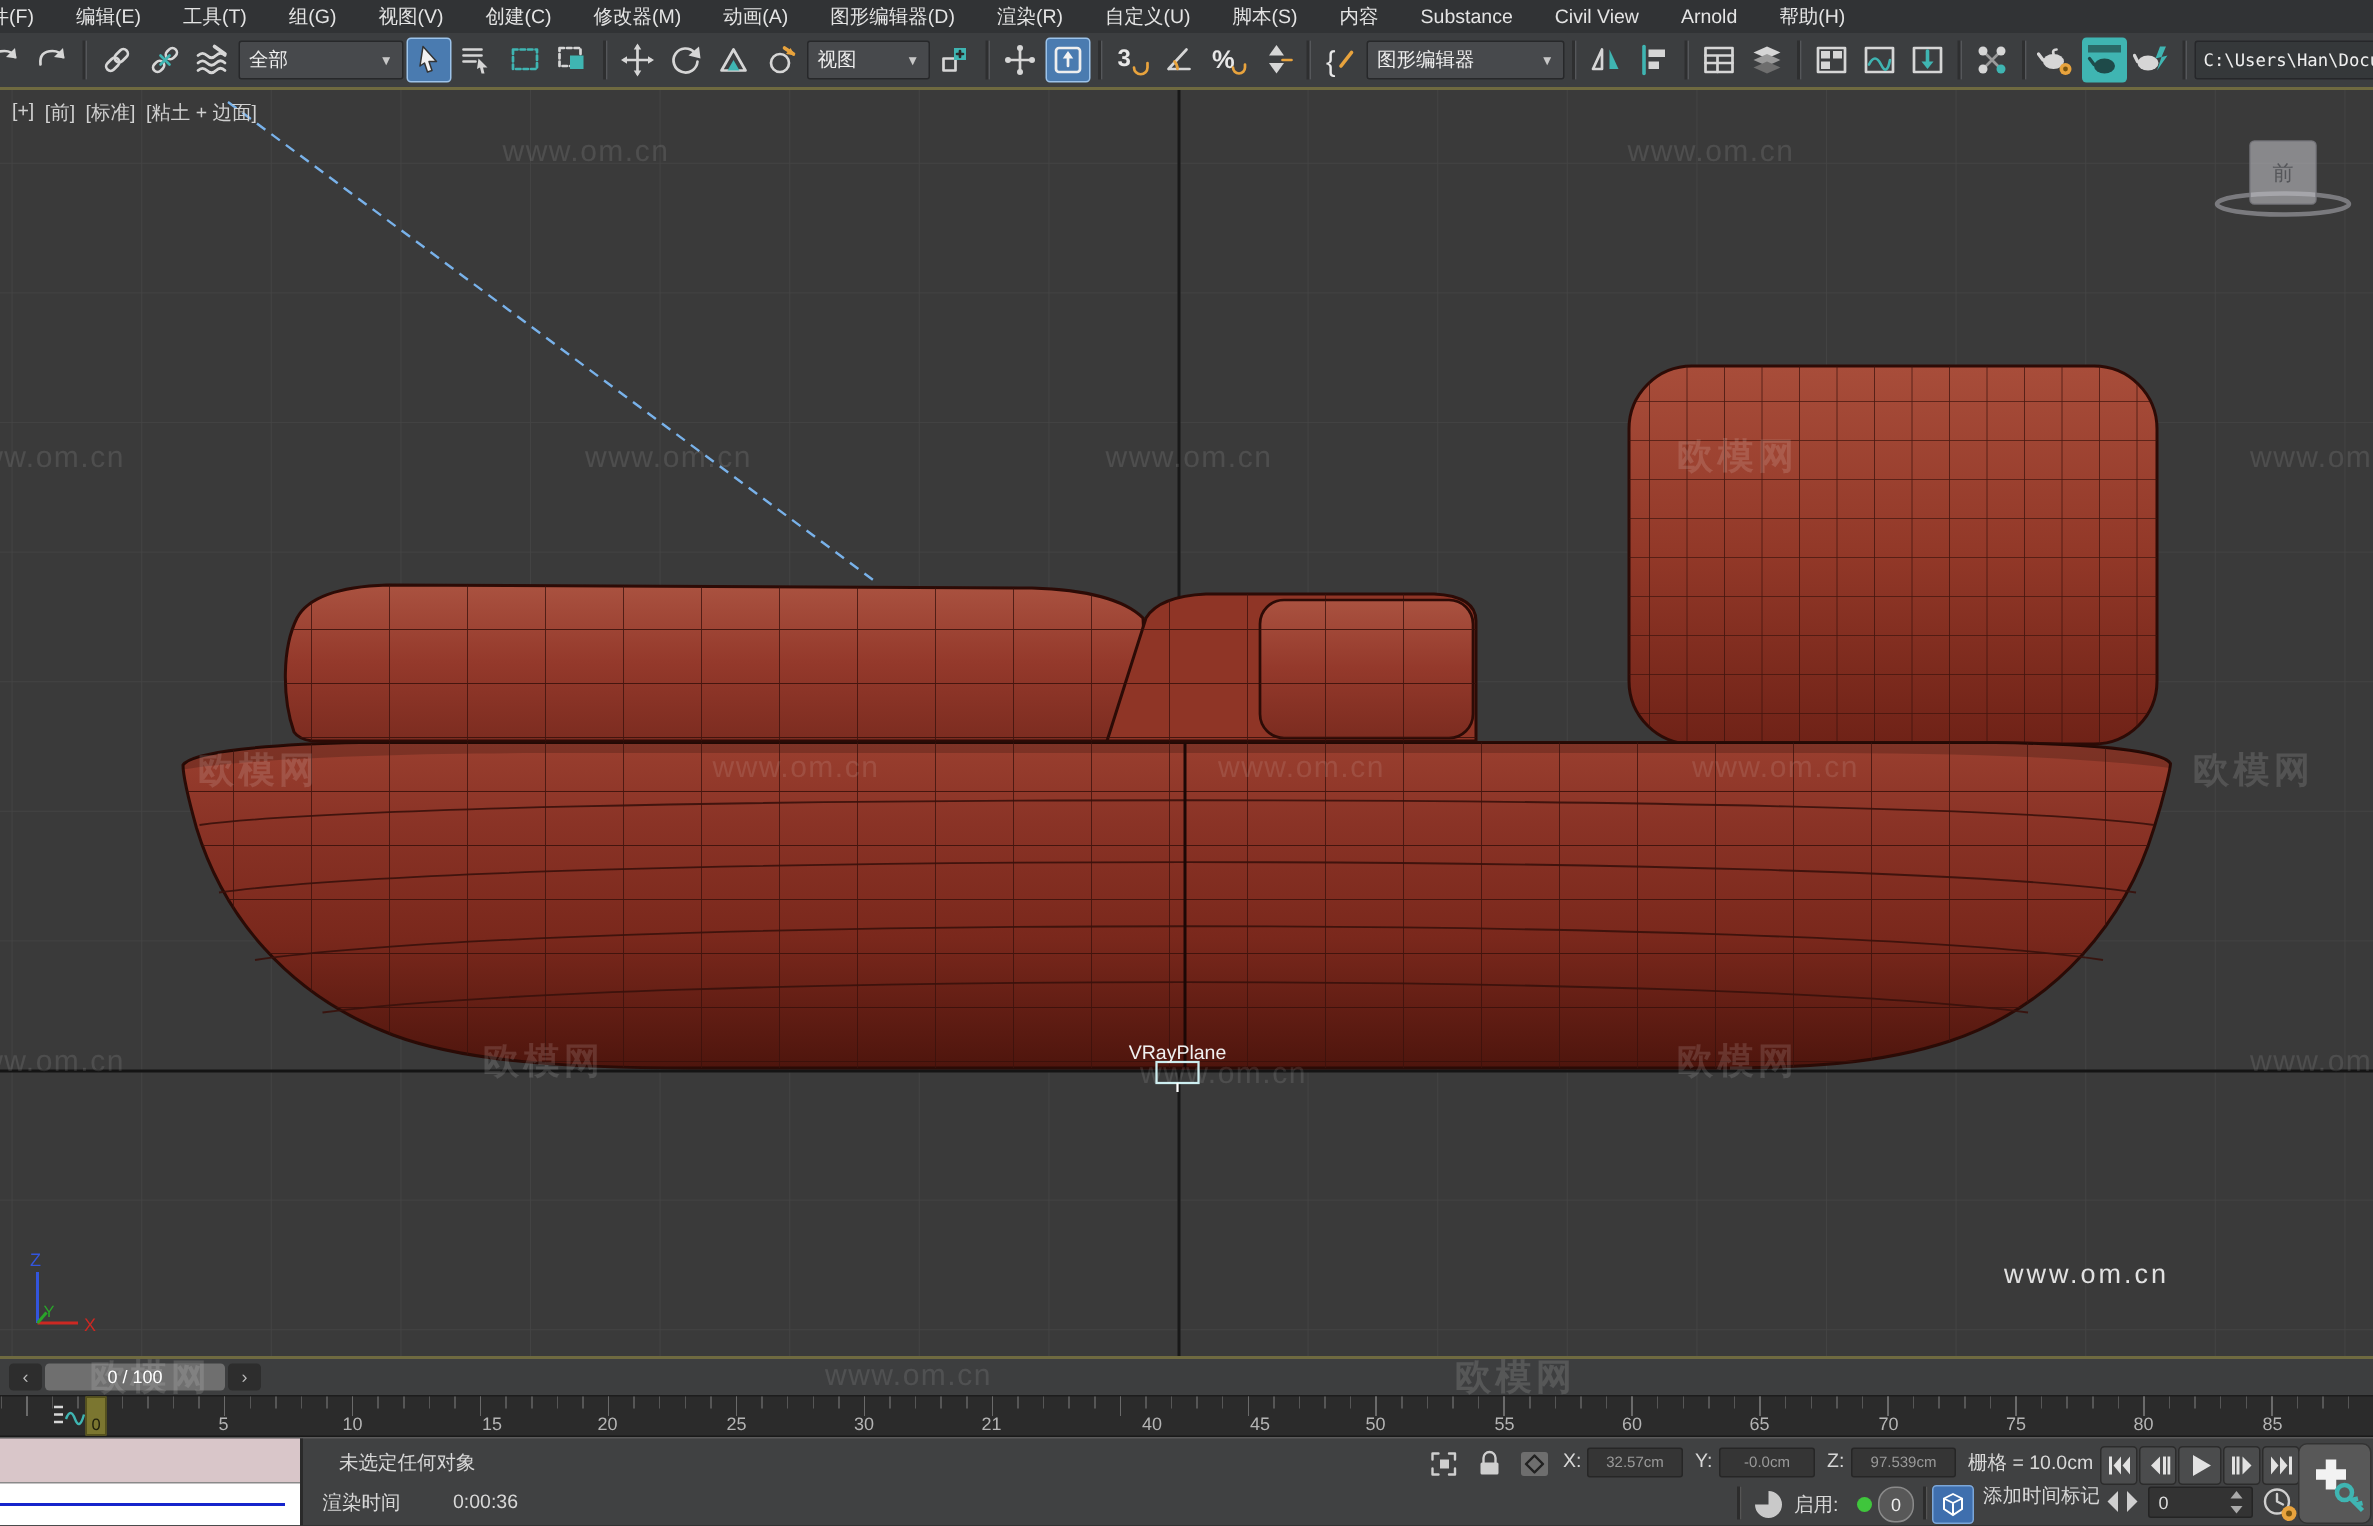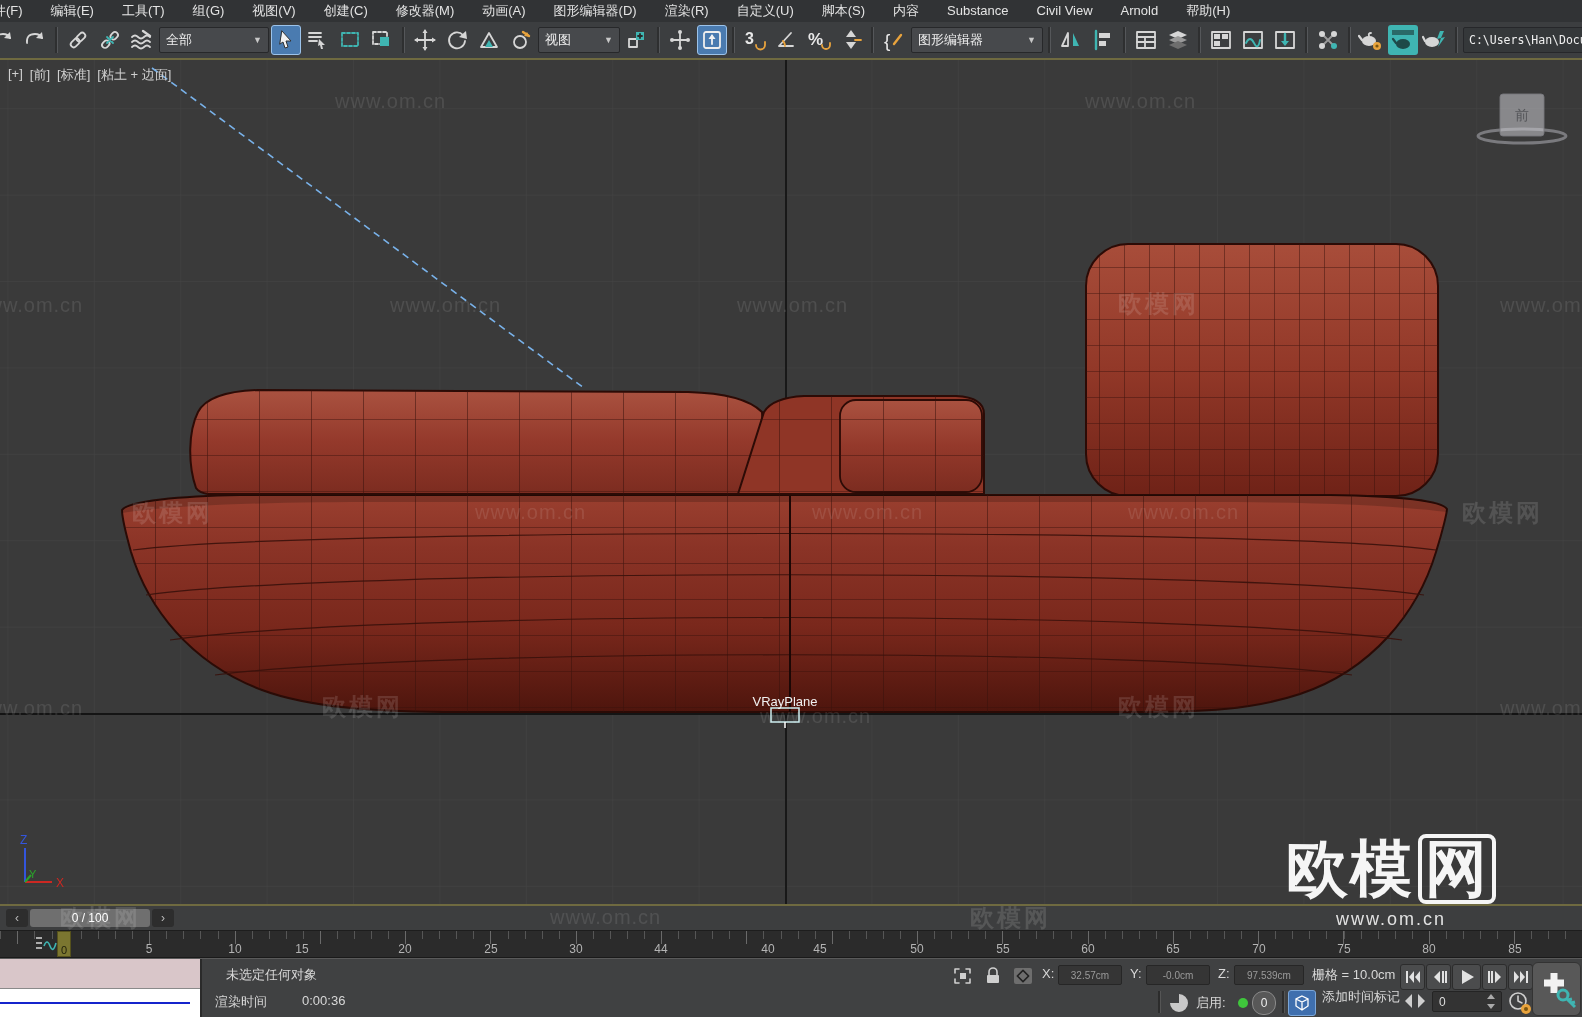--- a/index.html
+++ b/index.html
@@ -447,24 +447,20 @@
     <span class="wm" style="left:1128px;top:441px">www.om.cn</span>
     <span class="wmb" style="left:1462px;top:437px">欧模网</span>
     <span class="wm" style="left:-28px;top:637px">www.om.cn</span>
     <span class="wmb" style="left:322px;top:631px">欧模网</span>
     <span class="wm" style="left:760px;top:645px">www.om.cn</span>
     <span class="wmb" style="left:1118px;top:631px">欧模网</span>
     <span class="wm" style="left:1500px;top:637px">www.om.cn</span>
   </div>
 
   <div id="bigbrand">
-    <div class="row1">
-      <span>欧模</span>
-      <span class="boxed">网</span>
-    </div>
     <div class="row2">www.om.cn</div>
   </div>
 
   <div id="timeslider">
     <div id="slider-widget">
       <span class="sl-btn">‹</span>
       <span id="slider-bar">0 / 100</span>
       <span class="sl-btn">›</span>
     </div>
     <span class="wmb" style="left:60px;top:-4px">欧模网</span>
@@ -478,27 +474,27 @@
     <div id="trackbar-curves">
       <svg width="24" height="20">
           <path d="M3 4 h6 M3 9 h6 M3 14 h6" stroke="#d6d6d6" stroke-width="1.6" fill="none"></path>
           <path d="M11 12 q3 -8 6 0 t6 -3" stroke="#3fb5b2" stroke-width="1.6" fill="none"></path>
         </svg>
     </div>
     <div id="frame-marker">0</div>
     <span class="tick-label" style="left:64px;color:#26260f">0</span>
     <span class="tick-label" style="left:149px">5</span>
     <span class="tick-label" style="left:235px">10</span>
-    <span class="tick-label" style="left:302px">15</span>
+    <span class="tick-label" style="left:328px">15</span>
     <span class="tick-label" style="left:405px">20</span>
     <span class="tick-label" style="left:491px">25</span>
     <span class="tick-label" style="left:576px">30</span>
-    <span class="tick-label" style="left:661px">44</span>
+    <span class="tick-label" style="left:661px">21</span>
     <span class="tick-label" style="left:768px">40</span>
-    <span class="tick-label" style="left:820px">45</span>
+    <span class="tick-label" style="left:840px">45</span>
     <span class="tick-label" style="left:917px">50</span>
     <span class="tick-label" style="left:1003px">55</span>
     <span class="tick-label" style="left:1088px">60</span>
     <span class="tick-label" style="left:1173px">65</span>
     <span class="tick-label" style="left:1259px">70</span>
     <span class="tick-label" style="left:1344px">75</span>
     <span class="tick-label" style="left:1429px">80</span>
     <span class="tick-label" style="left:1515px">85</span>
   </div>
 

